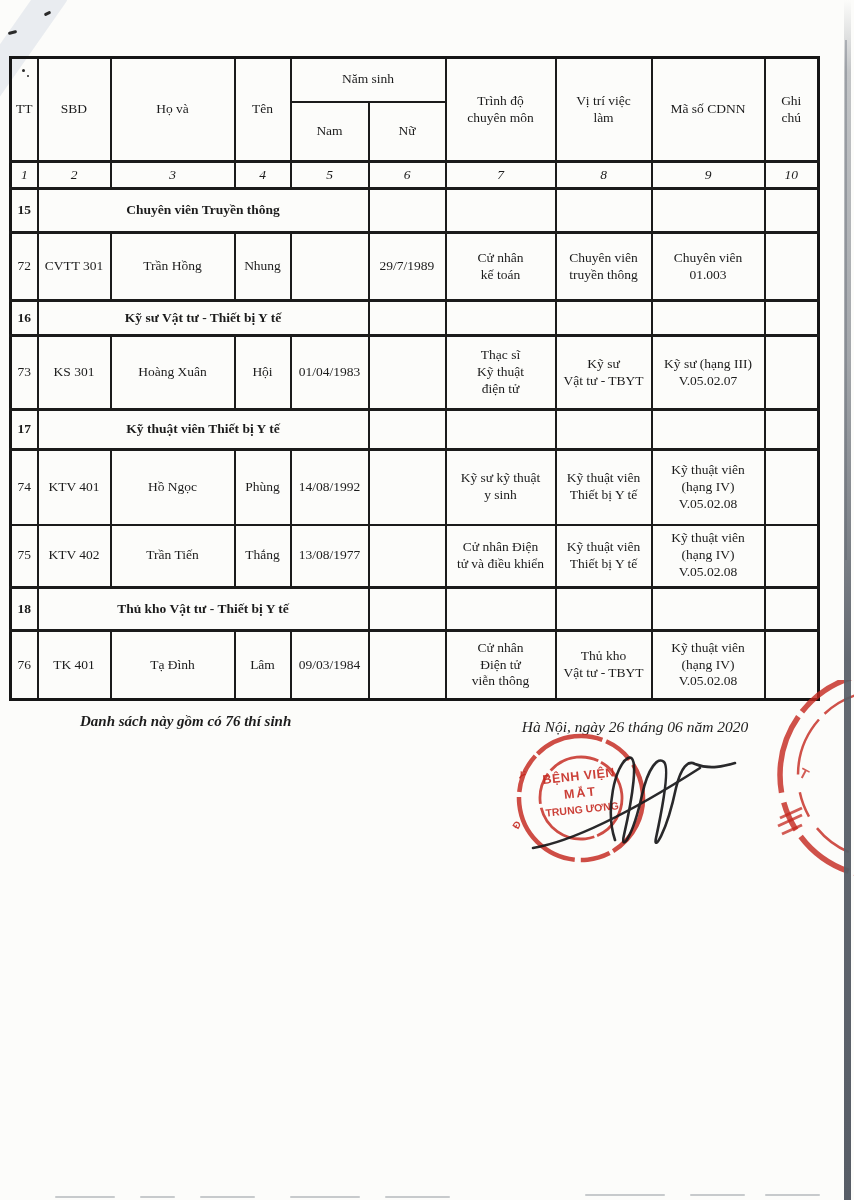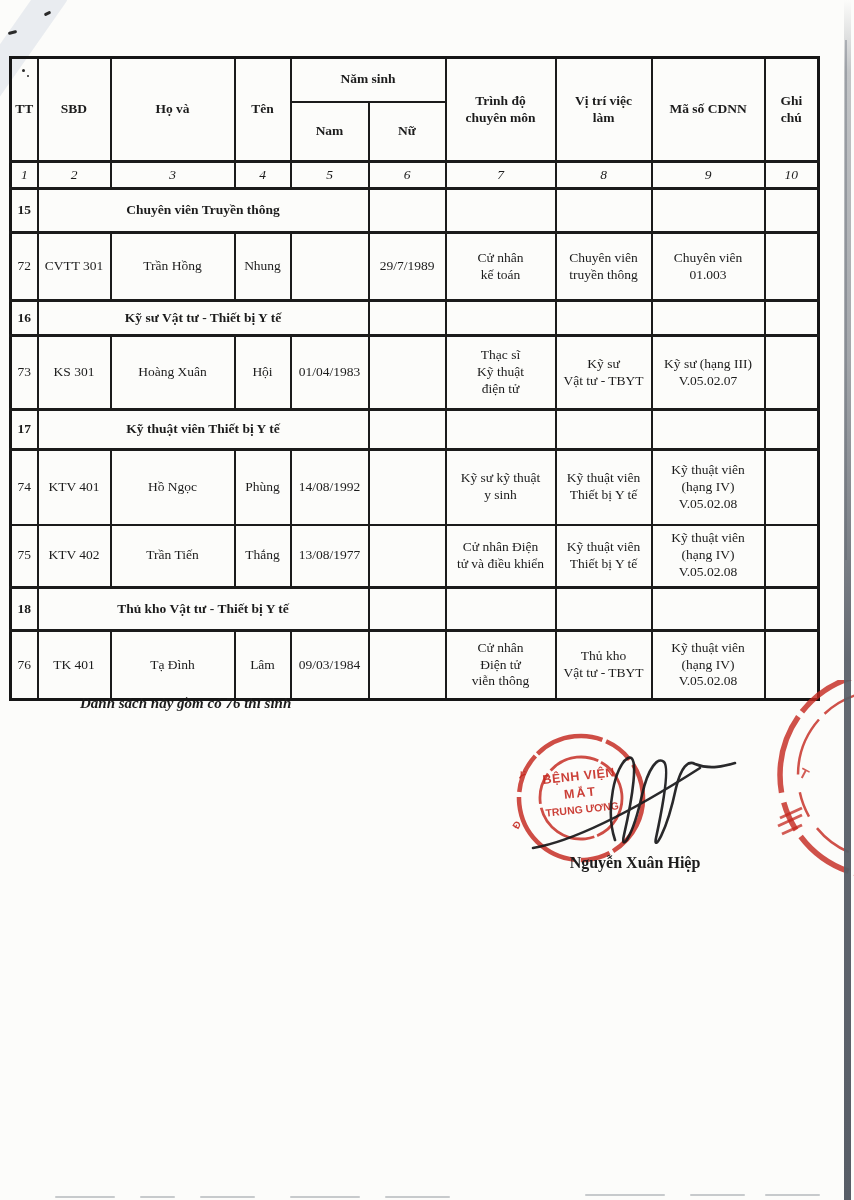--- a/index.html
+++ b/index.html
@@ -4,31 +4,31 @@
 <style>
   html,body{margin:0;padding:0;}
   body{background:#d9d9d9;font-family:"Liberation Serif","DejaVu Serif",serif;}
   .page{position:relative;width:854px;height:1200px;background:#fcfcfa;overflow:hidden;color:#1c1c1c;}
 
   
   table.roster{position:absolute;left:9px;top:56px;width:808px;border-collapse:collapse;table-layout:fixed;
     border:3px solid #161616;}
   table.roster td{border:2px solid #1b1b1b;padding:1px 3px;font-size:13.5px;line-height:1.25;
     text-align:center;vertical-align:middle;overflow:hidden;}
-  td.hc{font-weight:bold;font-size:14px;}
+  td.hc{font-weight:normal;font-size:14px;}
   td.pre{white-space:pre-line;}
   td.left{text-align:left;padding-left:4px;}
   tr.nums td{font-style:italic;font-size:13.5px;border-top-width:3px;}
   tr.section td{border-top-width:3px;border-bottom-width:3px;}
   td.sec-num{font-weight:bold;font-size:15px;}
   td.sec-title{font-weight:bold;font-size:15.5px;text-align:left;padding-left:4px;}
   td.low{vertical-align:bottom;padding-bottom:5px;}
 
   
-  .note{position:absolute;left:80px;top:695px;font-weight:bold;font-style:italic;font-size:15px;}
+  .note{position:absolute;left:80px;top:713px;font-weight:bold;font-style:italic;font-size:15px;}
   .date-line{position:absolute;left:455px;top:718px;width:360px;text-align:center;font-style:italic;font-size:15.5px;}
   .signer-title{position:absolute;left:455px;top:745px;width:360px;text-align:center;font-weight:bold;
     font-size:16.5px;letter-spacing:.5px;}
   .signer-name{position:absolute;left:455px;top:854px;width:360px;text-align:center;font-weight:bold;font-size:16px;}
   .page-number{position:absolute;left:0;top:1154px;width:845px;text-align:center;
     font-family:"Liberation Sans",sans-serif;font-size:14px;color:#383838;}
 
   
   svg.overlay{position:absolute;pointer-events:none;}
 
@@ -212,20 +212,21 @@
 Vật tư - TBYT</td>
           <td class="pre low">Kỹ thuật viên
 (hạng IV)
 V.05.02.08</td>
           <td></td>
         </tr>
       </tbody>
   </table>
 
   <div class="note">Danh sách này gồm có 76 thí sinh</div>
+  <div class="date-line">Hà Nội, ngày 26 tháng 06 năm 2020</div>
 
   <svg class="overlay" style="left:506px;top:722px;" width="150" height="150" viewBox="0 0 150 150">
     <g transform="rotate(-6 75 76)" fill="none" opacity="0.82">
       <circle cx="75" cy="76" r="62" stroke-width="4.5" stroke-dasharray="70 4 30 6 92 5 40 3" stroke="#c5271e"></circle>
       <circle cx="75" cy="76" r="41" stroke-width="2.8" stroke-dasharray="52 3 68 4 32 4" stroke="#c5271e"></circle>
     </g>
     <g transform="rotate(-6 75 76)" fill="#c5271e" opacity="0.88" font-family="&quot;Liberation Sans&quot;,sans-serif" font-weight="bold" text-anchor="middle">
       <text x="75" y="58" font-size="12.5" letter-spacing="0.5" fill="#c5271e">BỆNH VIỆN</text>
       <text x="75" y="75" font-size="12.5" letter-spacing="2" fill="#c5271e">MẮT</text>
       <text x="75" y="91" font-size="10.5" fill="#c5271e">TRUNG ƯƠNG</text>
@@ -245,21 +246,20 @@
     </g>
   </svg>
 
   <svg class="overlay" style="left:520px;top:740px;" width="230" height="120" viewBox="0 0 230 120">
     <g fill="none" stroke="#18181a" stroke-width="2.6" stroke-linecap="round" opacity="0.92">
       <path d="M95 100 C85 70 95 25 108 18 C120 12 112 60 104 95 C100 112 112 100 122 55 C128 28 138 16 144 22 C150 28 142 70 136 98 C133 112 146 95 156 48 C161 27 168 20 175 24 C190 30 205 26 215 23"></path>
       <path d="M13 108 C60 100 130 60 180 28"></path>
     </g>
   </svg>
 
-  <div class="signer-name">Nguyễn Xuân Hiệp</div>
 
   <div class="dash" style="left:55px;top:1196px;width:60px;"></div>
   <div class="dash" style="left:140px;top:1196px;width:35px;"></div>
   <div class="dash" style="left:200px;top:1196px;width:55px;"></div>
   <div class="dash" style="left:290px;top:1196px;width:70px;"></div>
   <div class="dash" style="left:385px;top:1196px;width:65px;"></div>
   <div class="dash" style="left:585px;top:1194px;width:80px;"></div>
   <div class="dash" style="left:690px;top:1194px;width:55px;"></div>
   <div class="dash" style="left:765px;top:1194px;width:55px;"></div>
 

